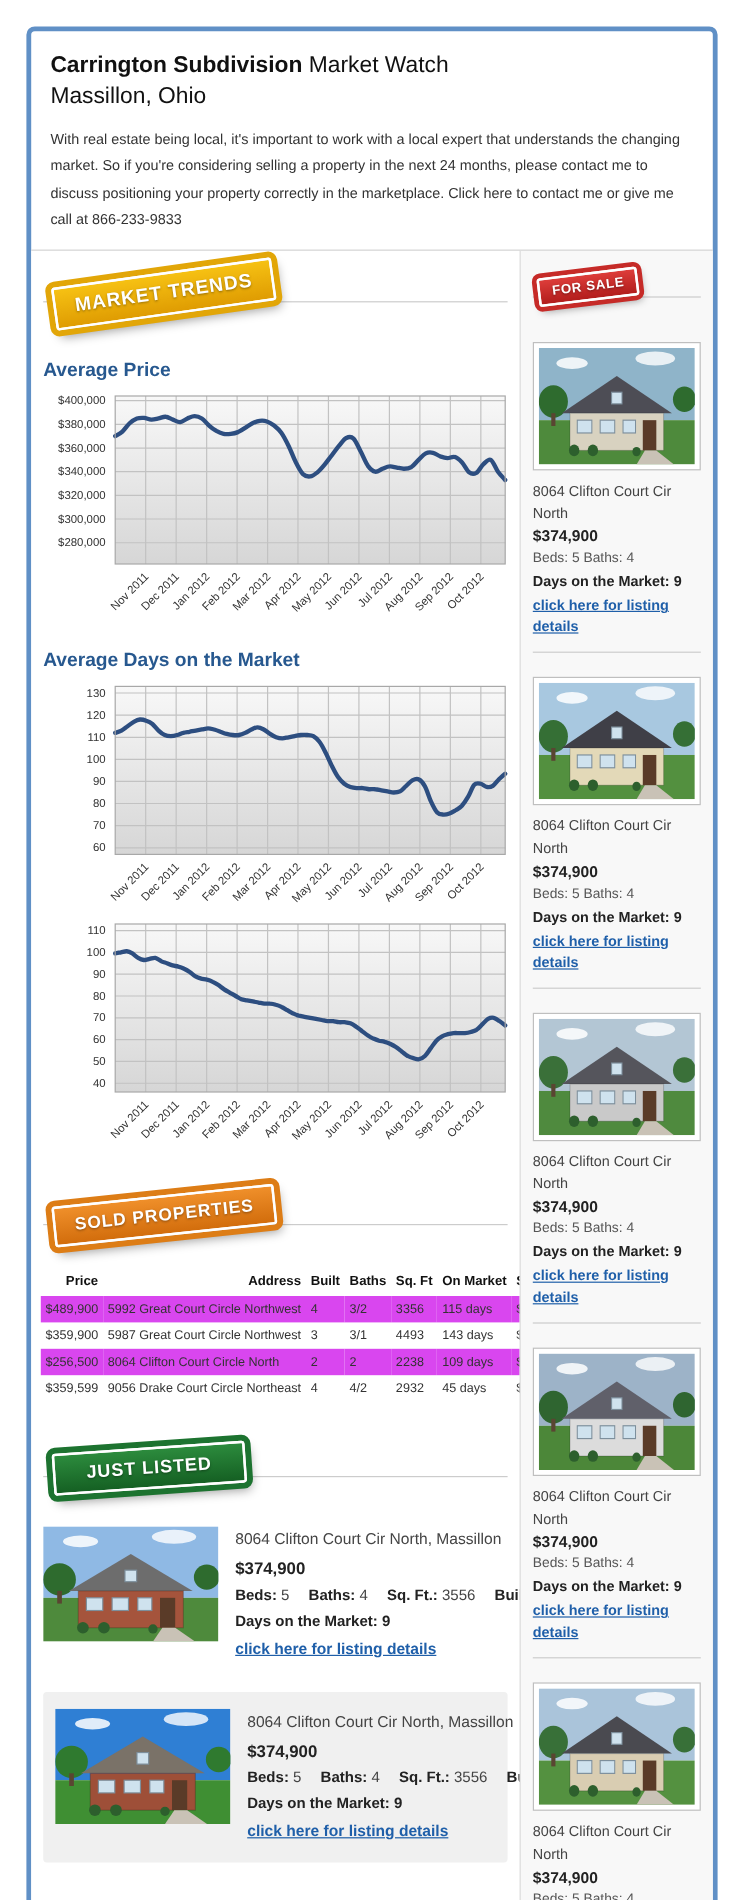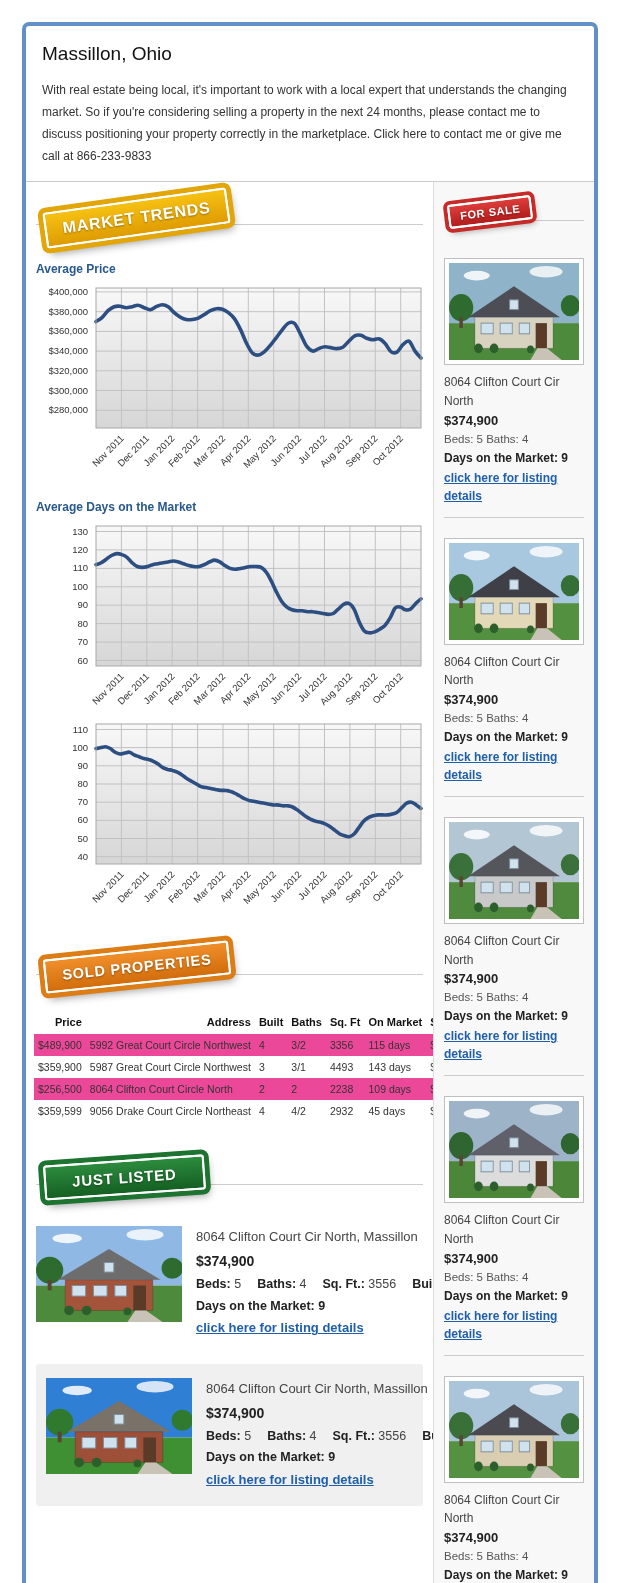--- a/index.html
+++ b/index.html
@@ -56,28 +56,28 @@
   .section-head.small { height:40px; margin-top:16px; }
   .section-head.small .rule { top:22px; }
   .badge.red {
     font-size:11px; padding:4px 10px; left:6px; top:2px;
     transform:rotate(-7deg); letter-spacing:0.6px;
     background:linear-gradient(180deg,#dd3d3a,#b21d1c);
     box-shadow:0 0 0 4px #c62b28, 2px 4px 7px rgba(0,0,0,0.4);
   }
 
   
-  .chart-title { margin:14px 0 6px 2px; font-size:12px; font-weight:bold; color:#27588f; }
+  .chart-title { margin:25px 0 6px 2px; font-size:16px; font-weight:bold; color:#27588f; }
   svg.chart { display:block; font-family:"Liberation Sans", sans-serif; }
 
   
   table.sold { margin-top:12px; width:100%; border-collapse:collapse; font-size:10.5px; color:#333; }
   table.sold th { text-align:right; font-size:11px; padding:6px 4px; color:#111; white-space:nowrap; }
   table.sold td { padding:5px 4px; white-space:nowrap; }
-  table.sold tr.odd { background:#ec4899; }
+  table.sold tr.odd { background:#d946ef; }
 
   
   .sale-item { margin-top:20px; }
   .photo-frame { background:#fff; border:1px solid #bfbfbf; padding:4px; margin:0 2px 8px 2px; }
   .photo-frame svg { display:block; width:100%; height:97px; }
   .sb-addr { font-size:12px; color:#444; line-height:1.55; padding:0 2px; }
   .sb-price { font-size:13px; font-weight:bold; color:#222; line-height:1.55; padding:0 2px; }
   .sb-bb { font-size:11.5px; color:#555; line-height:1.55; padding:0 2px; }
   .sb-days { font-size:12px; font-weight:bold; color:#222; line-height:1.6; padding:0 2px; }
   a.details-link { display:inline-block; margin:1px 2px 0 2px; font-size:12px; font-weight:bold; color:#1f5fa9; text-decoration:underline; line-height:1.5; }
@@ -103,20 +103,21 @@
   .variant-4 { --sky:#aac4da; --wall:#d9cdb2; --roof:#4a4a50; --tree:#387038; --grass:#549140; }
   .variant-5 { --sky:#8fb9e4; --wall:#a5543c; --roof:#6d6d6d; --tree:#2e6b2e; --grass:#4e8a3c; }
   .variant-6 { --sky:#2f7fd4; --wall:#9e4f38; --roof:#7a7268; --tree:#2f7a2f; --grass:#3f8f33; }
 </style>
 </head>
 <body>
 
 <div class="page-frame">
 
   <div class="header">
+    <div class="title"><span class="bold">Carrington Subdivision</span> <span>Market Watch</span></div>
     <div class="subtitle">Massillon, Ohio</div>
     <p class="intro">With real estate being local, it's important to work with a local expert that understands the changing market. So if you're considering selling a property in the next 24 months, please contact me to discuss positioning your property correctly in the marketplace. Click here to contact me or give me call at 866-233-9833</p>
   </div>
 
   <div class="content">
 
     <div class="main">
 
       <div class="section-head">
         <div class="rule"></div>

